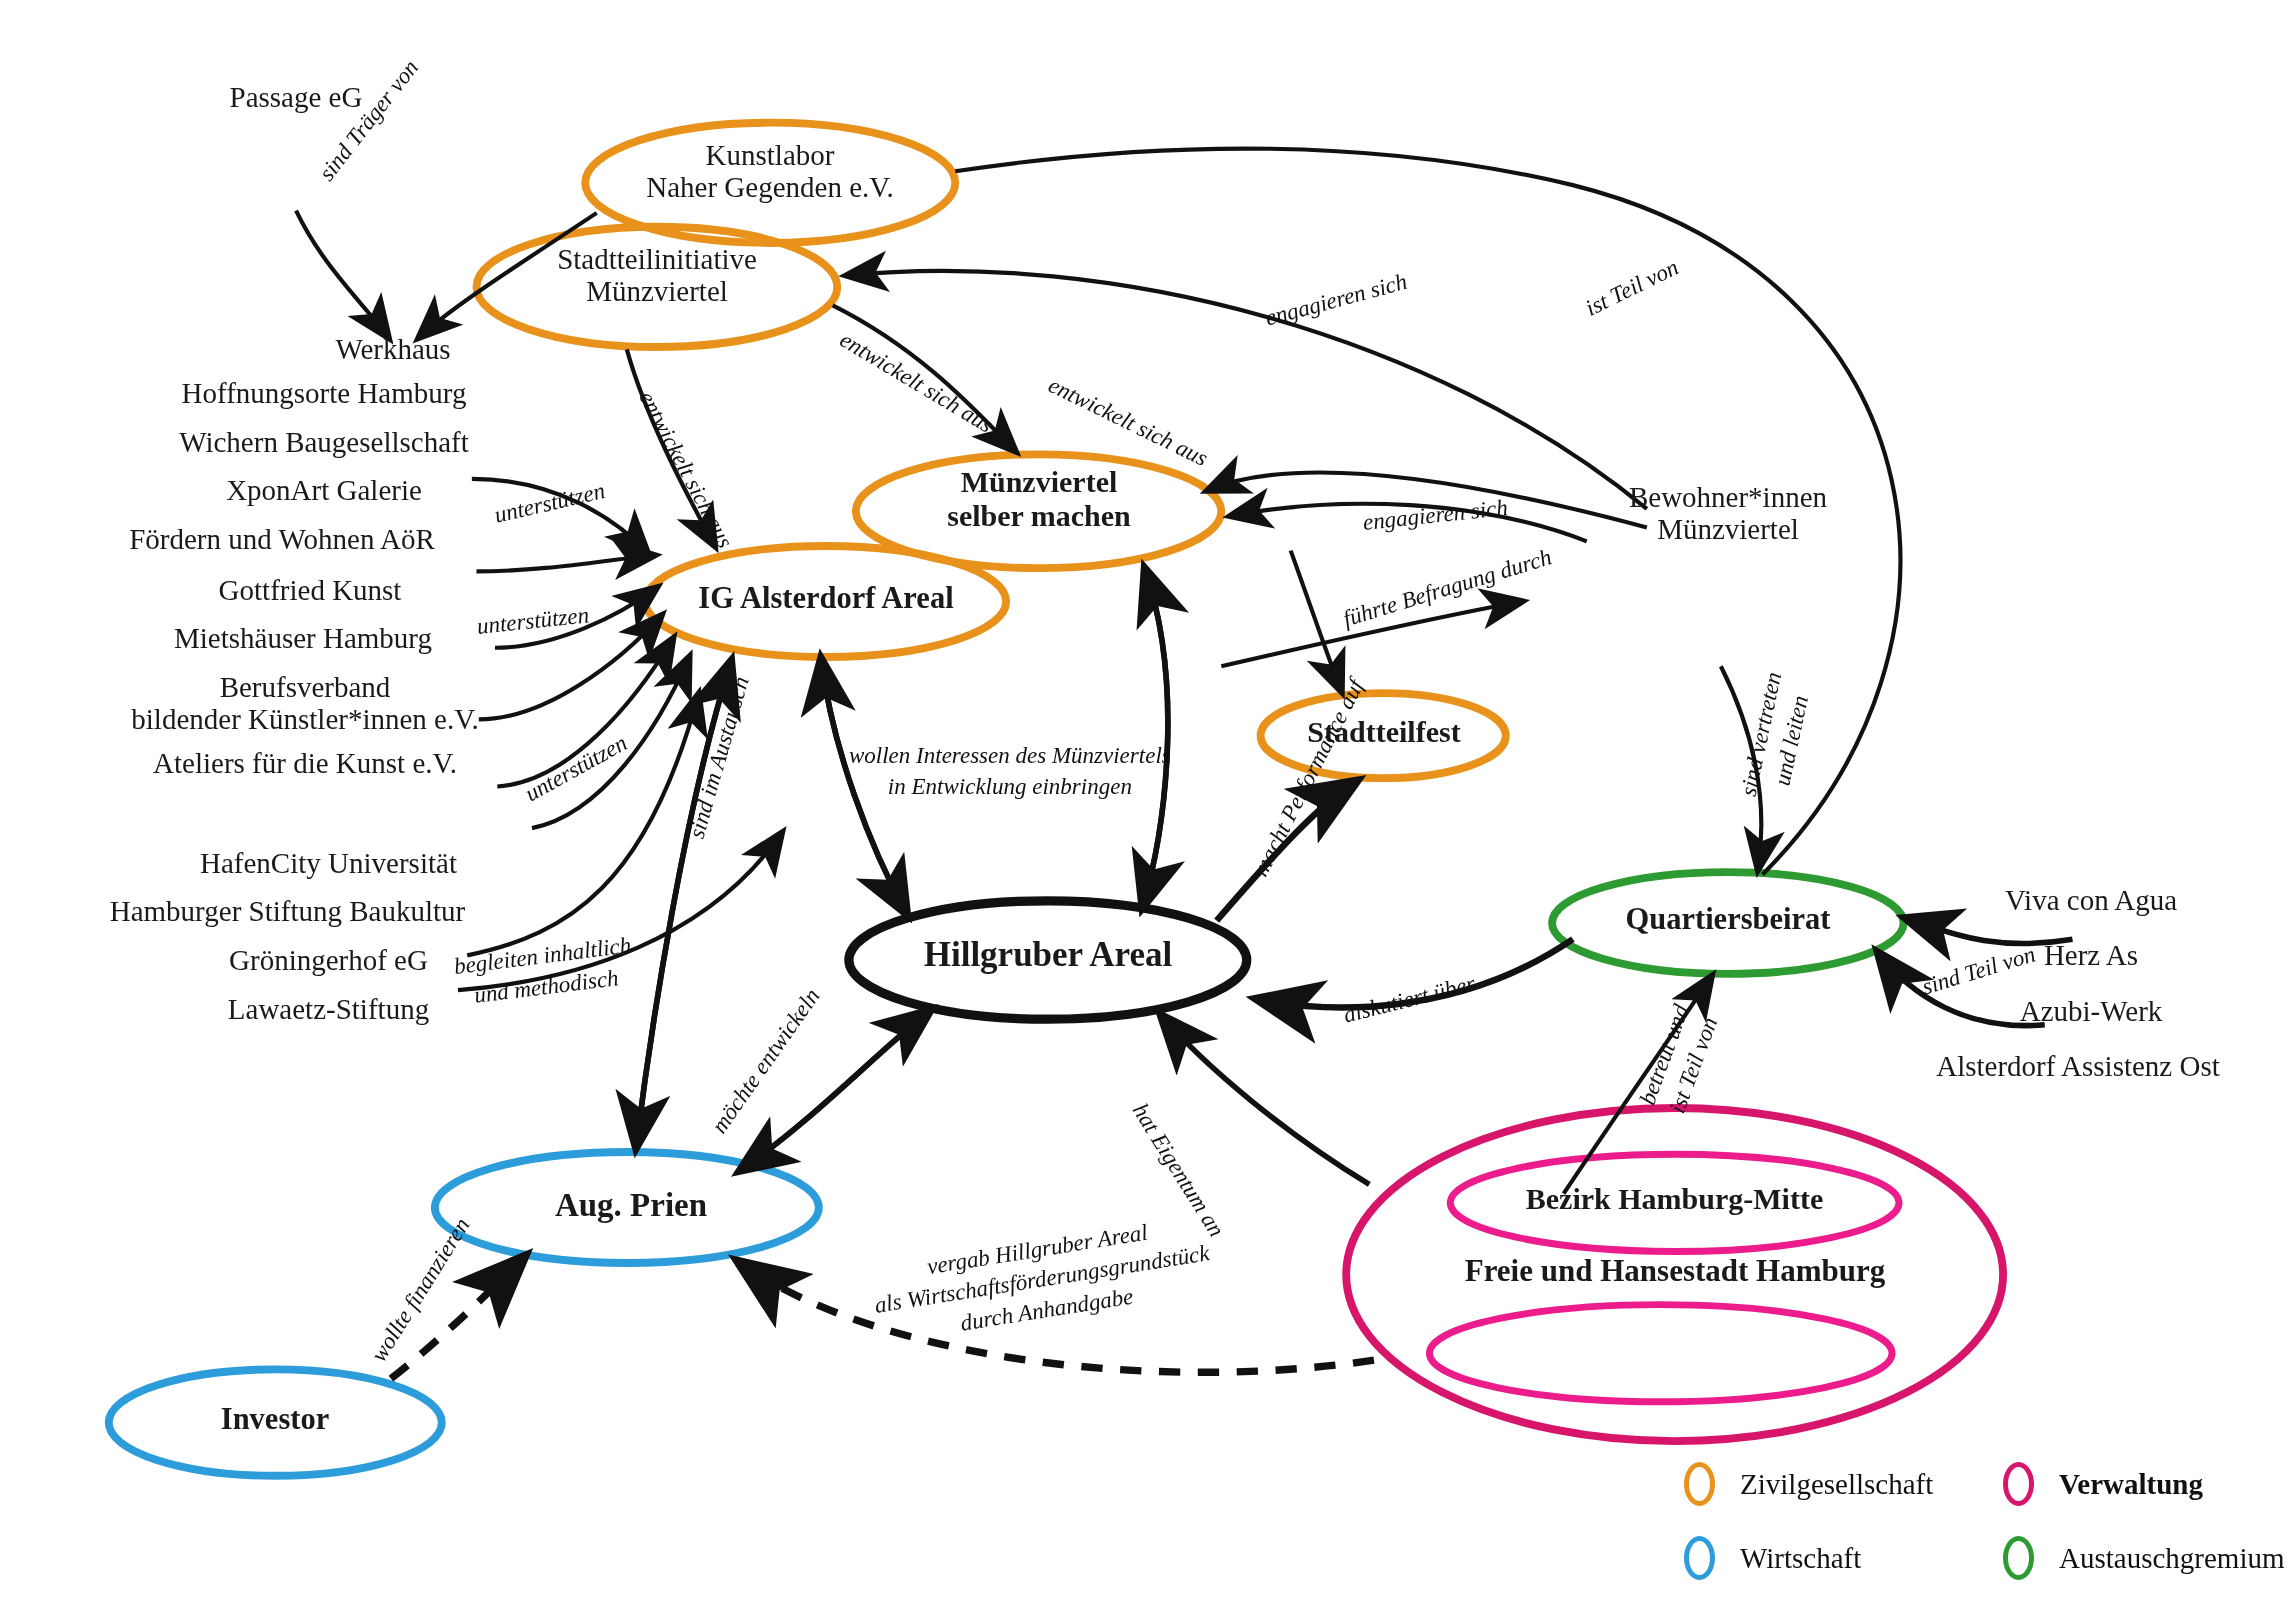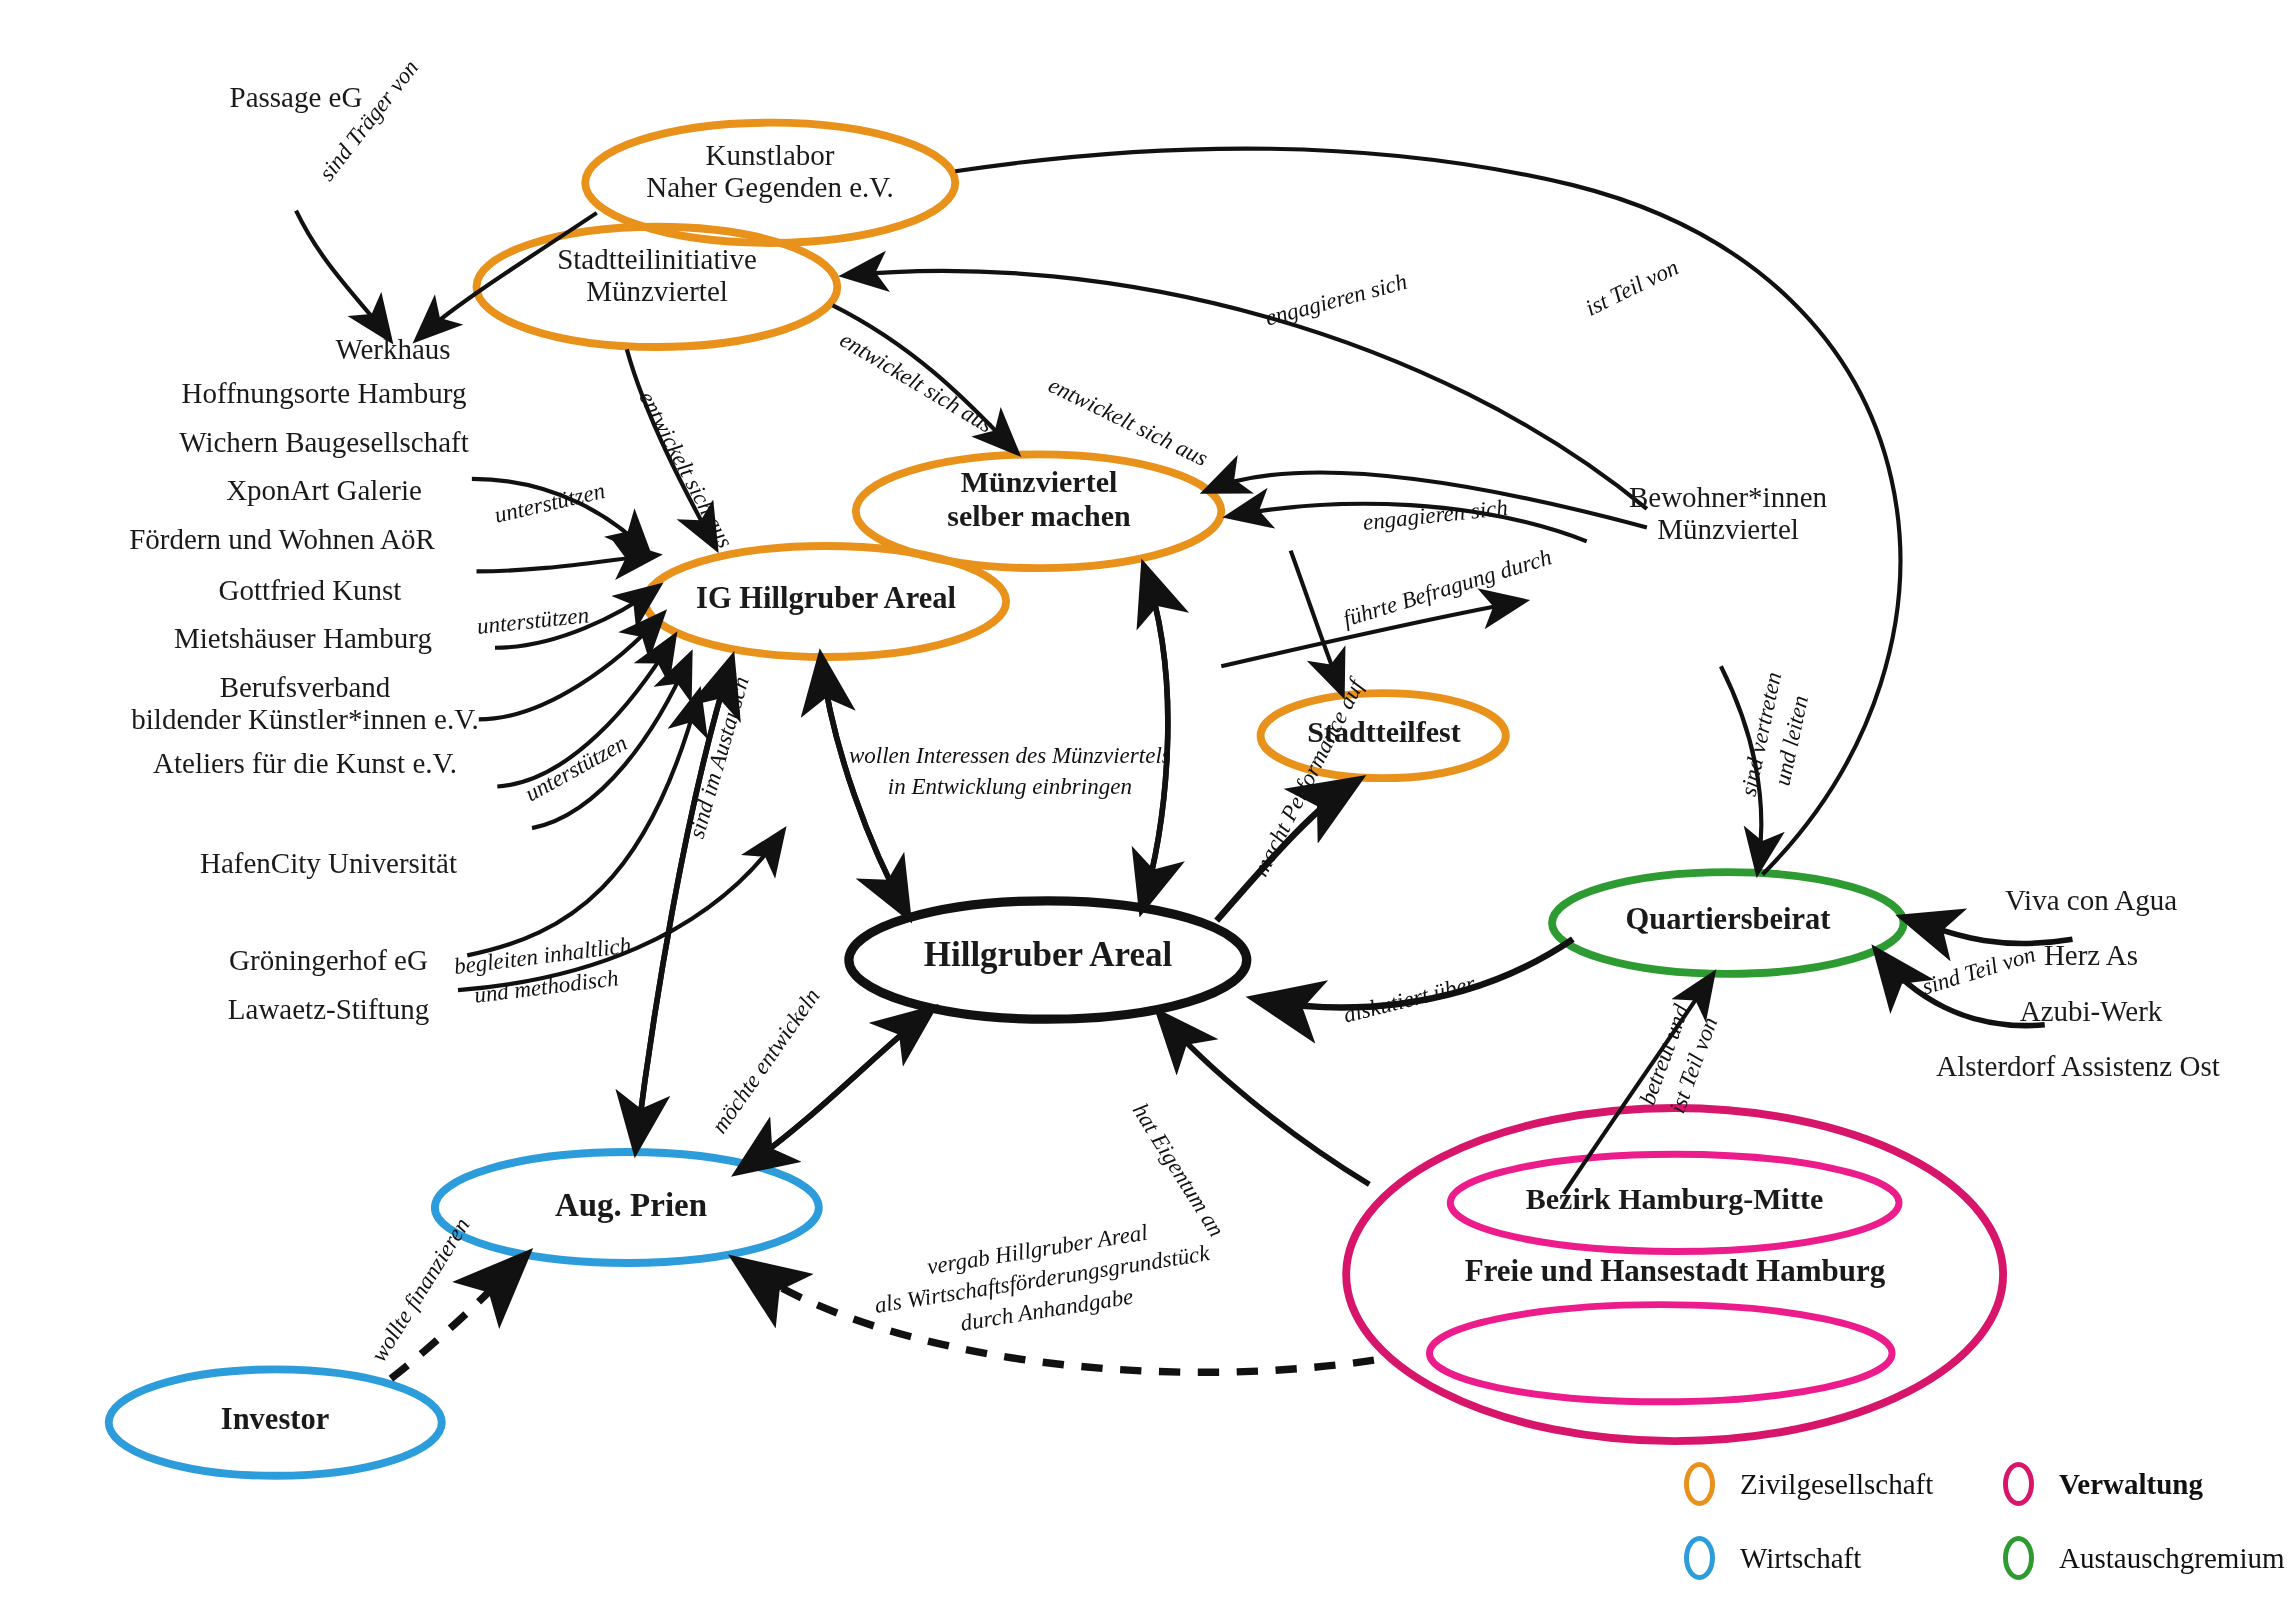--- a/index.html
+++ b/index.html
@@ -180,30 +180,31 @@
 
   <div class="node-label plain" style="left:106px;top:671px;width:398px;">
     <div>Berufsverband</div>
     <div>bildender Künstler*innen e.V.</div>
   </div>
   <div class="node-label plain" style="left:106px;top:747px;width:398px;">
     <span>Ateliers für die Kunst e.V.</span>
   </div>
 
   <div class="node-label plain" style="left:139px;top:847px;width:379px;"><span>HafenCity Universität</span></div>
+  <div class="node-label plain" style="left:56px;top:895px;width:463px;"><span>Hamburger Stiftung Baukultur</span></div>
   <div class="node-label plain" style="left:139px;top:944px;width:379px;"><span>Gröningerhof eG</span></div>
   <div class="node-label plain" style="left:139px;top:993px;width:379px;"><span>Lawaetz-Stiftung</span></div>
 
   <div class="node-label bold" style="left:854px;top:465px;width:370px;font-size:30px;">
     <div>Münzviertel</div>
     <div>selber machen</div>
   </div>
 
   <div class="node-label bold" style="left:641px;top:581px;width:370px;font-size:30.5px;">
-    <span>IG Hillgruber Areal</span>
+    <span>IG Alsterdorf Areal</span>
   </div>
 
   <div class="node-label bold" style="left:1245px;top:715px;width:278px;font-size:30px;">
     <span>Stadtteilfest</span>
   </div>
 
   <div class="node-label bold" style="left:863px;top:935px;width:370px;font-size:35px;">
     <span>Hillgruber Areal</span>
   </div>
 

